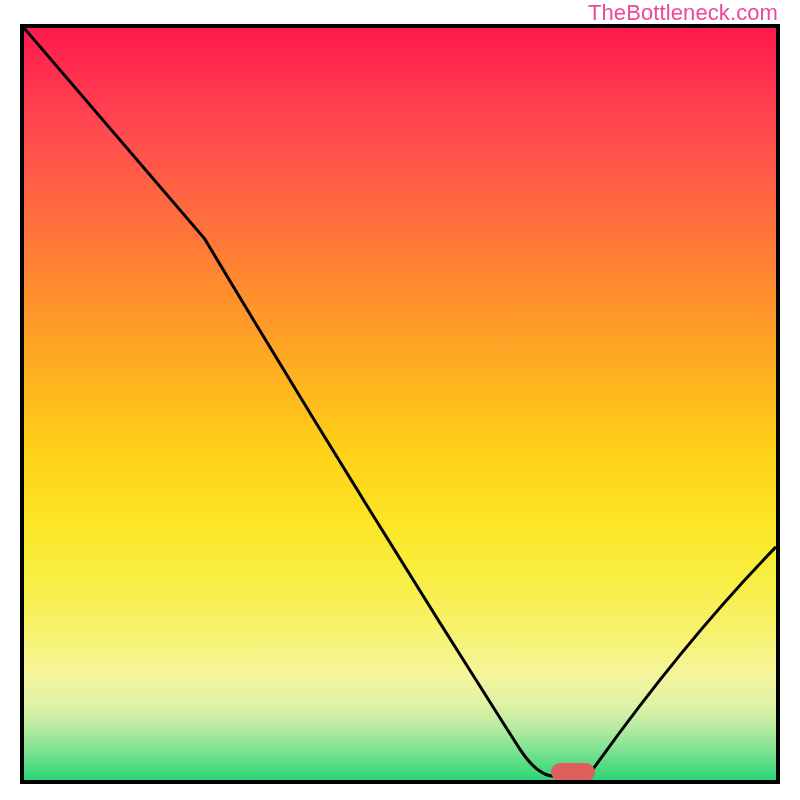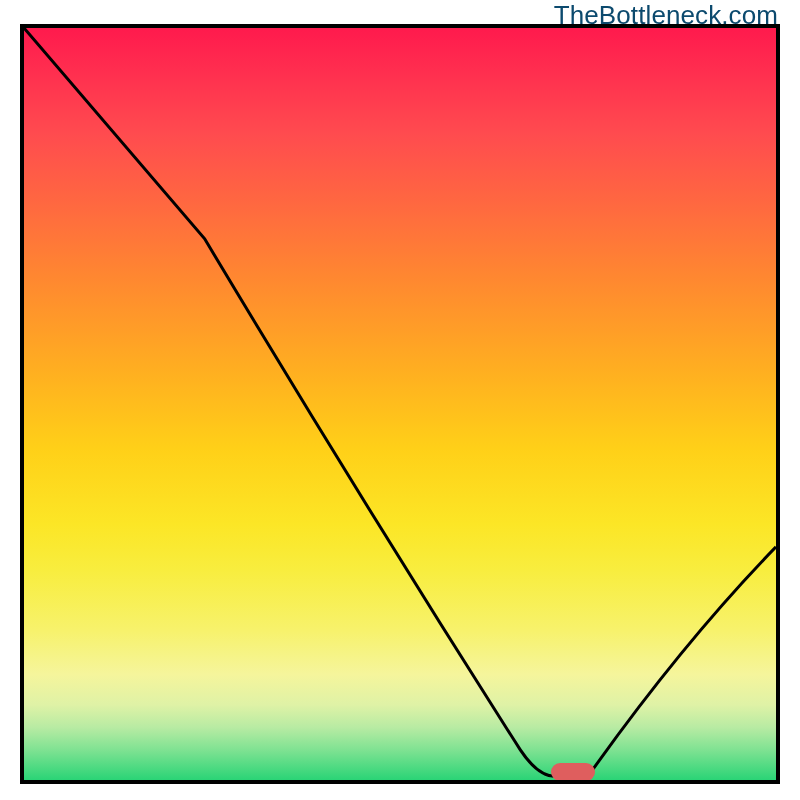--- a/index.html
+++ b/index.html
@@ -51,23 +51,23 @@
     position: absolute;
     width: 44px;
     height: 18px;
     border-radius: 10px;
     background: #df5e5e;
   }
   .watermark {
     position: absolute;
     top: 0;
     right: 22px;
-    font-size: 26px;
+    font-size: 22px;
     font-weight: 500;
-    color: #0c4a6e;
+    color: #ec4899;
     letter-spacing: 0.1px;
     text-align: center;
   }
 </style>
 </head>
 <body>
 
 <div class="watermark">TheBottleneck.com</div>
 
 <div class="frame">

